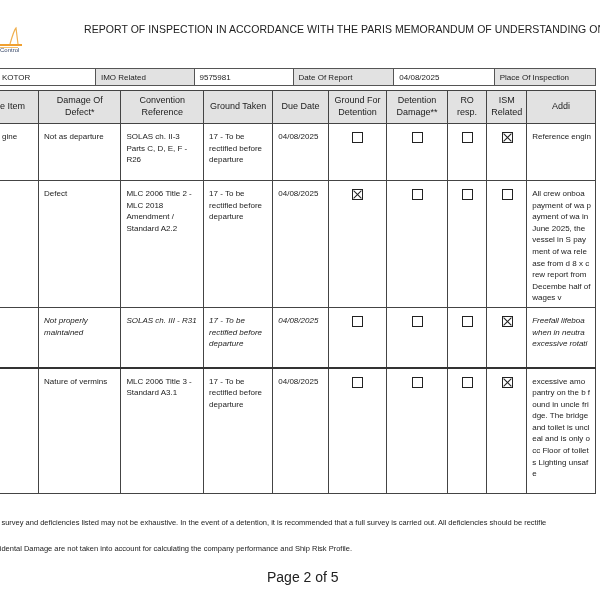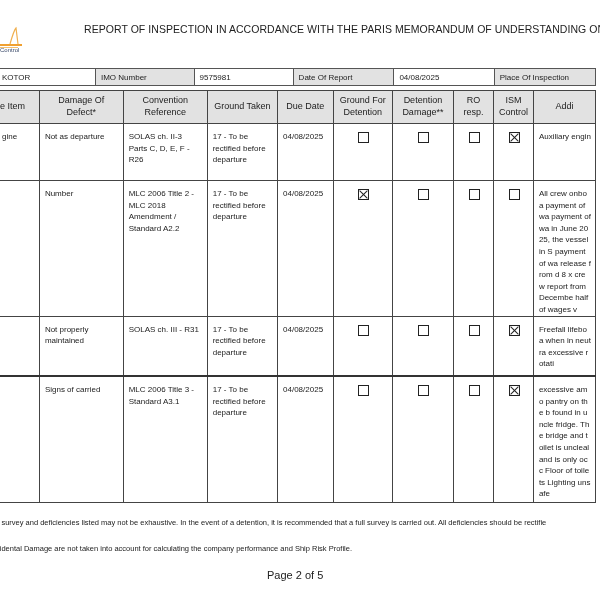--- a/index.html
+++ b/index.html
@@ -15,22 +15,22 @@
   .grid { left:-4px; top:90px; }
   .grid th, .grid td { border:1px solid #444; font-size:8px; vertical-align:top; overflow:hidden; }
   .grid th { background:#e2e2e2; font-weight:normal; font-size:9px; text-align:center; vertical-align:middle; height:32px; padding:0 3px; line-height:1.3; }
   .grid td { padding:7px 4px 0 5px; line-height:1.45; }
   .grid td.cb { text-align:center; padding-top:8px; }
   .box { display:inline-block; width:9px; height:9px; border:1px solid #222; position:relative; }
   .box.x::before, .box.x::after { content:""; position:absolute; left:-1px; top:4px; width:11px; height:1px; background:#222; }
   .box.x::before { transform:rotate(45deg); }
   .box.x::after { transform:rotate(-45deg); }
   .note { position:absolute; left:-4px; font-size:7.5px; white-space:nowrap; color:#222; }
-  .page { position:absolute; left:267px; top:569px; font-size:11px; color:#222; }
-  .thick { border-bottom:2px solid #333 !important; }
+  .page { position:absolute; left:267px; top:569px; font-size:14px; color:#222; }
+  .thick { border-bottom:2px solid #333 !important;font-style:italic; }
 </style>
 </head>
 <body>
 
 <div class="logo">
   <svg width="40" height="30" viewBox="0 0 40 30">
     <path d="M10 22 Q14 8 16 6 L18 22" stroke="#f0b050" stroke-width="1.2" fill="none"></path>
     <rect x="0" y="22" width="22" height="2" fill="#f0a030"></rect>
     <rect x="0" y="25" width="18" height="1" fill="#f5c070"></rect>
   </svg>
@@ -43,21 +43,21 @@
       <col style="width:101px">
       <col style="width:100px">
       <col style="width:101px">
       <col style="width:102px">
       <col style="width:102px">
       <col style="width:102px">
     </colgroup>
   <tbody>
       <tr>
     <td>KOTOR</td>
-    <td class="lab">IMO Number</td>
+    <td class="lab">IMO Related</td>
     <td>9575981</td>
     <td class="lab">Date Of Report</td>
     <td>04/08/2025</td>
     <td class="lab">Place Of Inspection</td>
   </tr>
 </tbody>
   </table>
 
 <table class="grid">
   <colgroup>
@@ -75,40 +75,40 @@
   <tbody>
       <tr>
     <th style="text-align:left">e Item</th>
     <th>Damage Of Defect*</th>
     <th>Convention Reference</th>
     <th>Ground Taken</th>
     <th>Due Date</th>
     <th>Ground For Detention</th>
     <th>Detention Damage**</th>
     <th>RO resp.</th>
-    <th>ISM Control</th>
+    <th>ISM Related</th>
     <th>Addi</th>
   </tr>
 
   <tr style="height:57px">
     <td>gine</td>
     <td>Not as departure</td>
     <td>SOLAS ch. II-3 Parts C, D, E, F - R26</td>
     <td>17 - To be rectified before departure</td>
     <td>04/08/2025</td>
     <td class="cb"><span class="box"></span></td>
     <td class="cb"><span class="box"></span></td>
     <td class="cb"><span class="box"></span></td>
     <td class="cb"><span class="box x"></span></td>
-    <td style="white-space:nowrap">Auxiliary engin</td>
+    <td style="white-space:nowrap">Reference engin</td>
   </tr>
 
   <tr style="height:127px">
     <td></td>
-    <td>Number</td>
+    <td>Defect</td>
     <td>MLC 2006 Title 2 - MLC 2018 Amendment / Standard A2.2</td>
     <td>17 - To be rectified before departure</td>
     <td>04/08/2025</td>
     <td class="cb"><span class="box x"></span></td>
     <td class="cb"><span class="box"></span></td>
     <td class="cb"><span class="box"></span></td>
     <td class="cb"><span class="box"></span></td>
     <td style="word-break:break-all">All crew onboa payment of wa payment of wa in June 2025, the vessel in S payment of wa release from d 8 x crew report from Decembe half of wages v</td>
   </tr>
 
@@ -120,21 +120,21 @@
     <td class="thick">04/08/2025</td>
     <td class="cb thick"><span class="box"></span></td>
     <td class="cb thick"><span class="box"></span></td>
     <td class="cb thick"><span class="box"></span></td>
     <td class="cb thick"><span class="box x"></span></td>
     <td class="thick" style="word-break:break-all">Freefall lifeboa when in neutra excessive rotati</td>
   </tr>
 
   <tr style="height:126px">
     <td></td>
-    <td>Signs of carried</td>
+    <td>Nature of vermins</td>
     <td>MLC 2006 Title 3 - Standard A3.1</td>
     <td>17 - To be rectified before departure</td>
     <td>04/08/2025</td>
     <td class="cb"><span class="box"></span></td>
     <td class="cb"><span class="box"></span></td>
     <td class="cb"><span class="box"></span></td>
     <td class="cb"><span class="box x"></span></td>
     <td style="word-break:break-all">excessive amo pantry on the b found in uncle fridge. The bridge and toilet is uncleal and is only occ Floor of toilets Lighting unsafe</td>
   </tr>
 </tbody>

